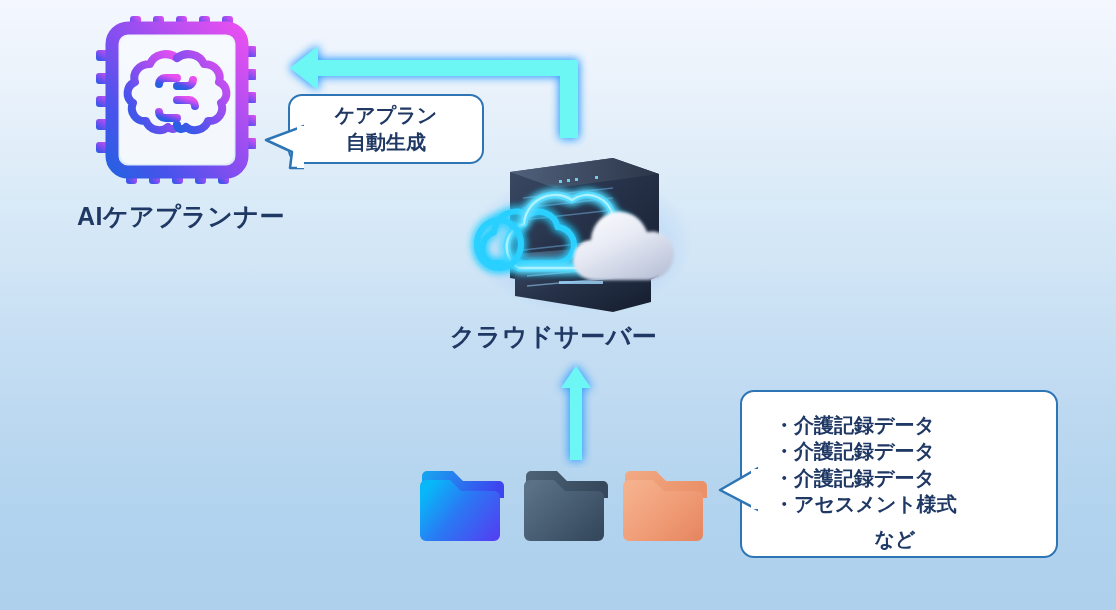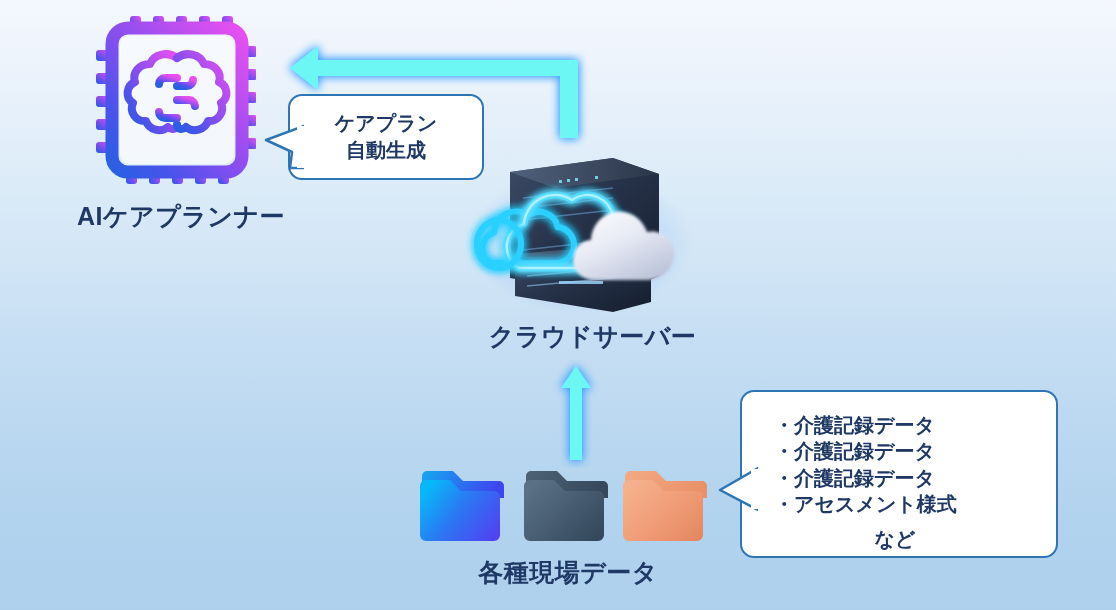--- a/index.html
+++ b/index.html
@@ -102,21 +102,21 @@
     position: absolute;
     width: 40px;
     height: 46px;
     overflow: visible;
   }
 
   #bubble-careplan {
     left: 288px;
     top: 94px;
     width: 196px;
-    height: 86px;
+    height: 70px;
     display: flex;
     flex-direction: column;
     align-items: center;
     justify-content: center;
     font-size: 20px;
     line-height: 1.35;
   }
   #bubble-careplan .tail { left: -26px; top: 28px; }
 
   #bubble-datalist {
@@ -304,21 +304,21 @@
                  c-17,0 -26,-13 -22,-26
                  c2,-9 10,-14 17,-14
                  c1,-18 16,-30 31,-28
                  c12,1 21,9 25,20
                  c14,-3 27,7 27,21
                  c0,15 -11,27 -27,27 Z" fill="url(#whiteCloud)"></path>
       </g>
     </svg>
   </div>
 
-  <div class="node-label" id="label-cloud" style="left:475px; top:320px; width:235px;">クラウドサーバー</div>
+  <div class="node-label" id="label-cloud" style="left:436px; top:320px; width:235px;">クラウドサーバー</div>
 
   <div id="folders">
     <div class="folder" id="folder-1">
       <svg viewBox="0 0 88 76" xmlns="http://www.w3.org/2000/svg">
         <defs>
           <linearGradient id="fg1a" x1="0" y1="0" x2="1" y2="0.2">
             <stop offset="0%" stop-color="#15a8f0"></stop>
             <stop offset="100%" stop-color="#3d45ef"></stop>
           </linearGradient>
           <linearGradient id="fg1b" x1="0" y1="0.3" x2="1" y2="0.9">
@@ -363,21 +363,20 @@
             <stop offset="100%" stop-color="#e4855f"></stop>
           </linearGradient>
         </defs>
         <path d="M4 8 a5,5 0 0 1 5,-5 h26 l10,10 h36 a5,5 0 0 1 5,5 v12 h-82 Z" fill="url(#fg3a)"></path>
         <path d="M2 18 a6,6 0 0 1 6,-6 h24 l11,11 h33 a6,6 0 0 1 6,6 v38
                  a6,6 0 0 1 -6,6 h-68 a6,6 0 0 1 -6,-6 Z" fill="url(#fg3b)"></path>
       </svg>
     </div>
   </div>
 
-  <div class="node-label" id="label-folders" style="left:448px; top:556px; width:240px;">各種現場データ</div>
 
   <div id="arrow-elbow">
     <svg viewBox="0 0 330 140" xmlns="http://www.w3.org/2000/svg">
       <defs>
         <filter id="arrowGlow" x="-60%" y="-60%" width="220%" height="220%">
           <feGaussianBlur stdDeviation="5" result="b"></feGaussianBlur>
           <feFlood flood-color="#3aa0ff" flood-opacity="0.85" result="c"></feFlood>
           <feComposite in="c" in2="b" operator="in" result="g"></feComposite>
           <feMerge>
             <feMergeNode in="g"></feMergeNode>

